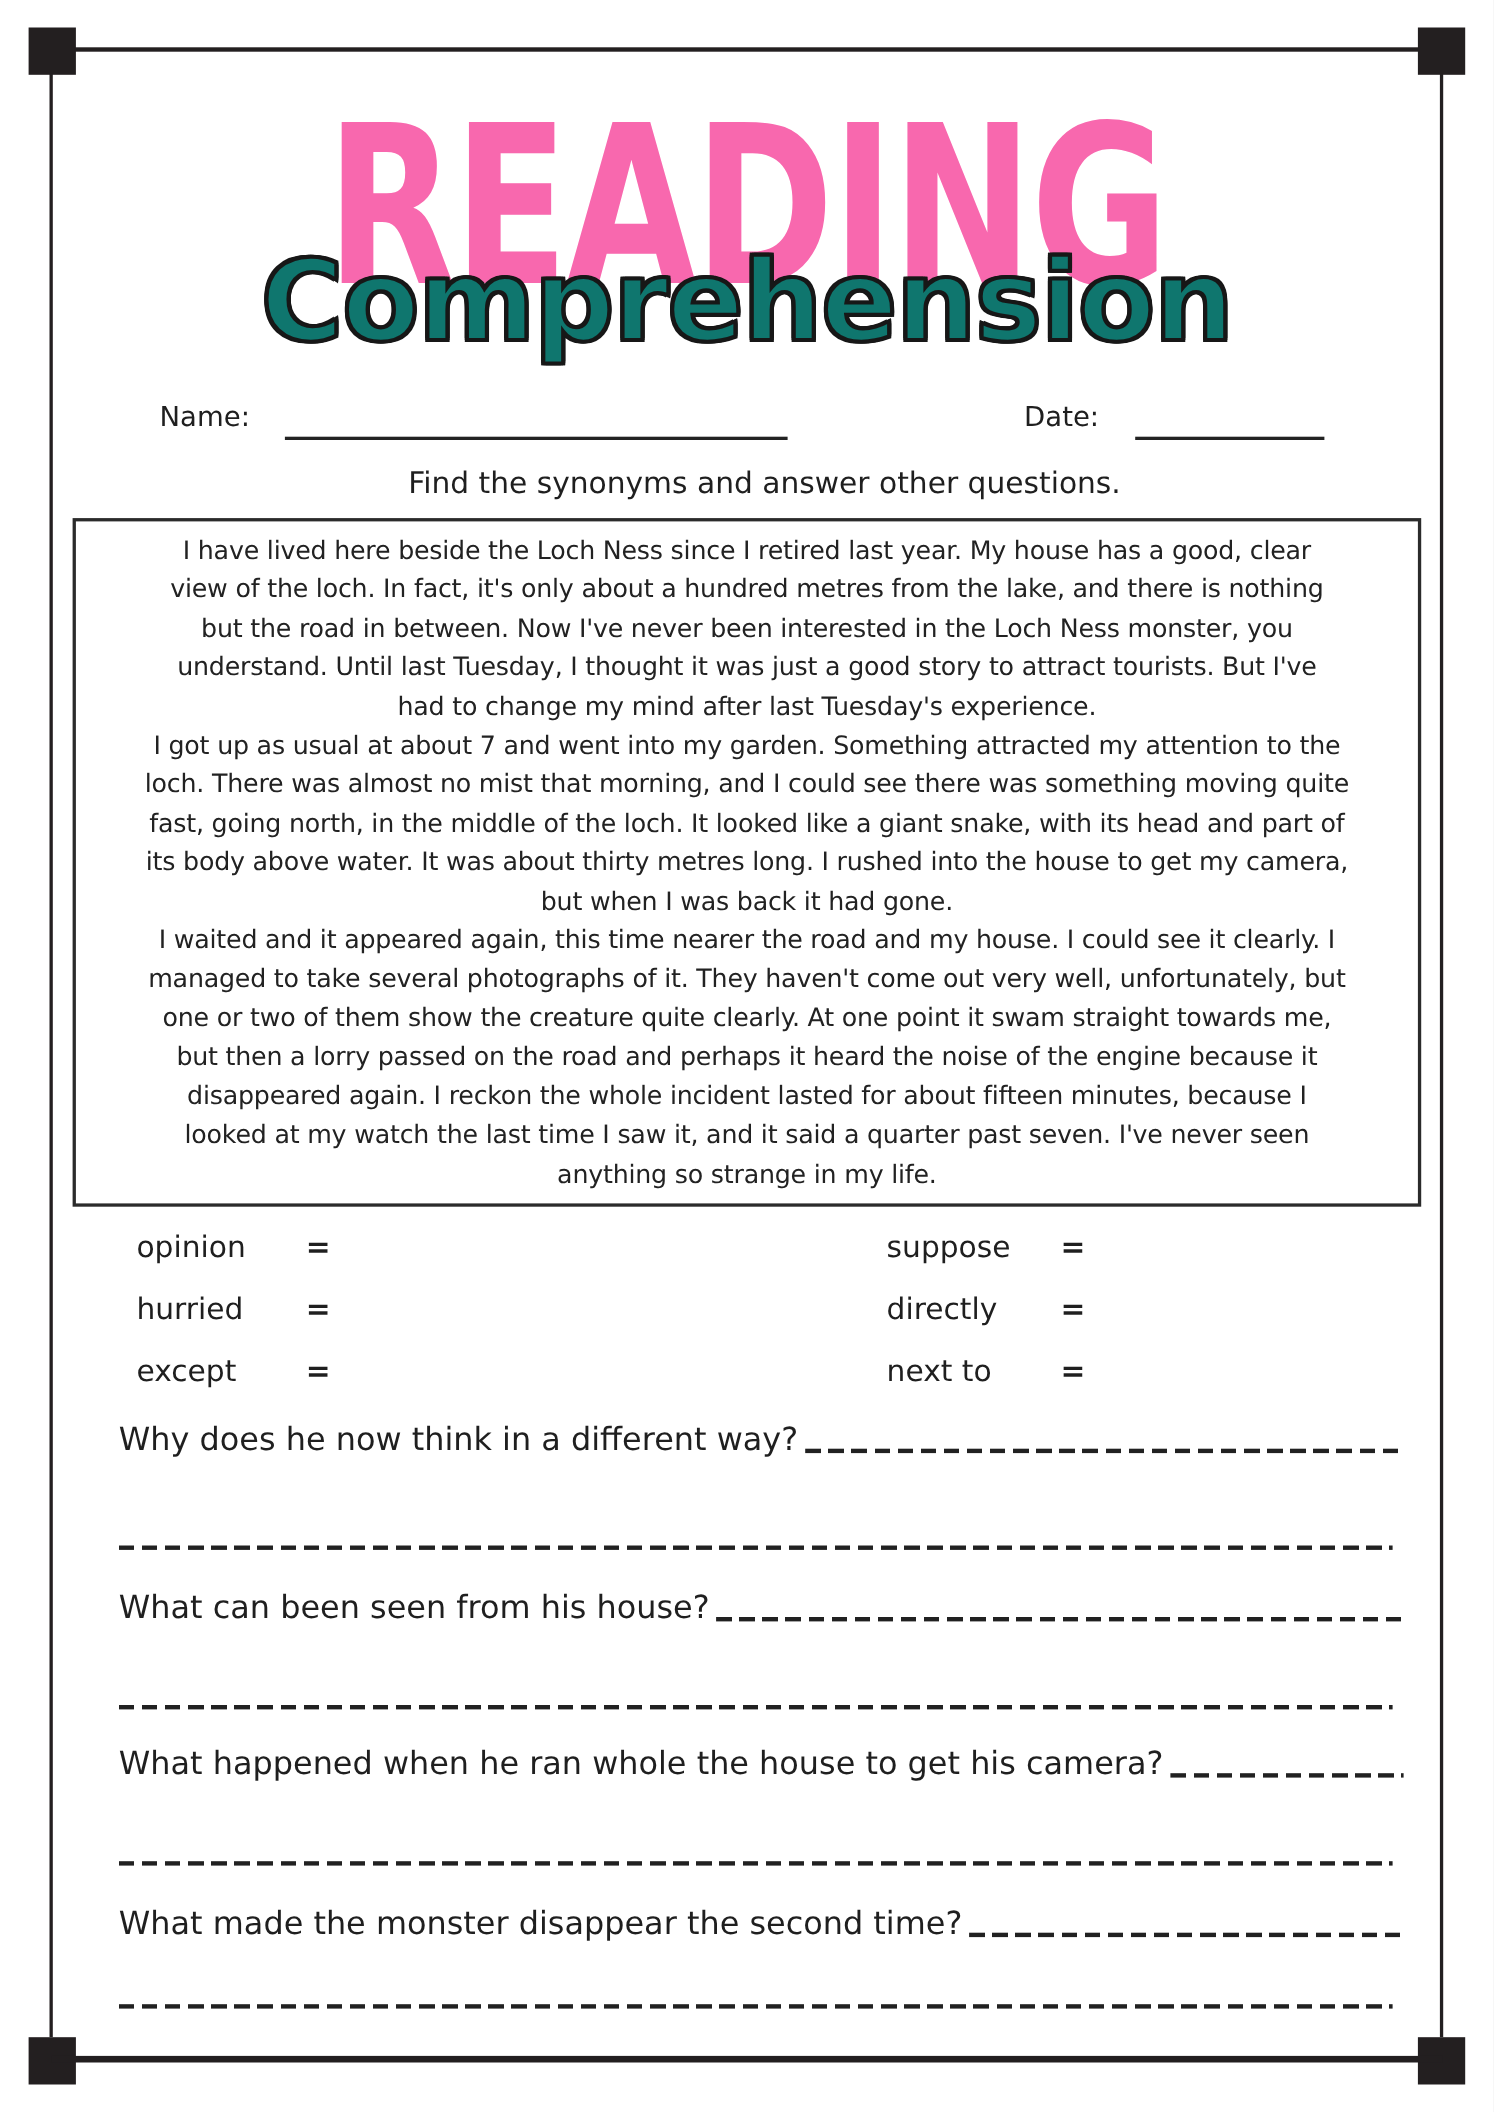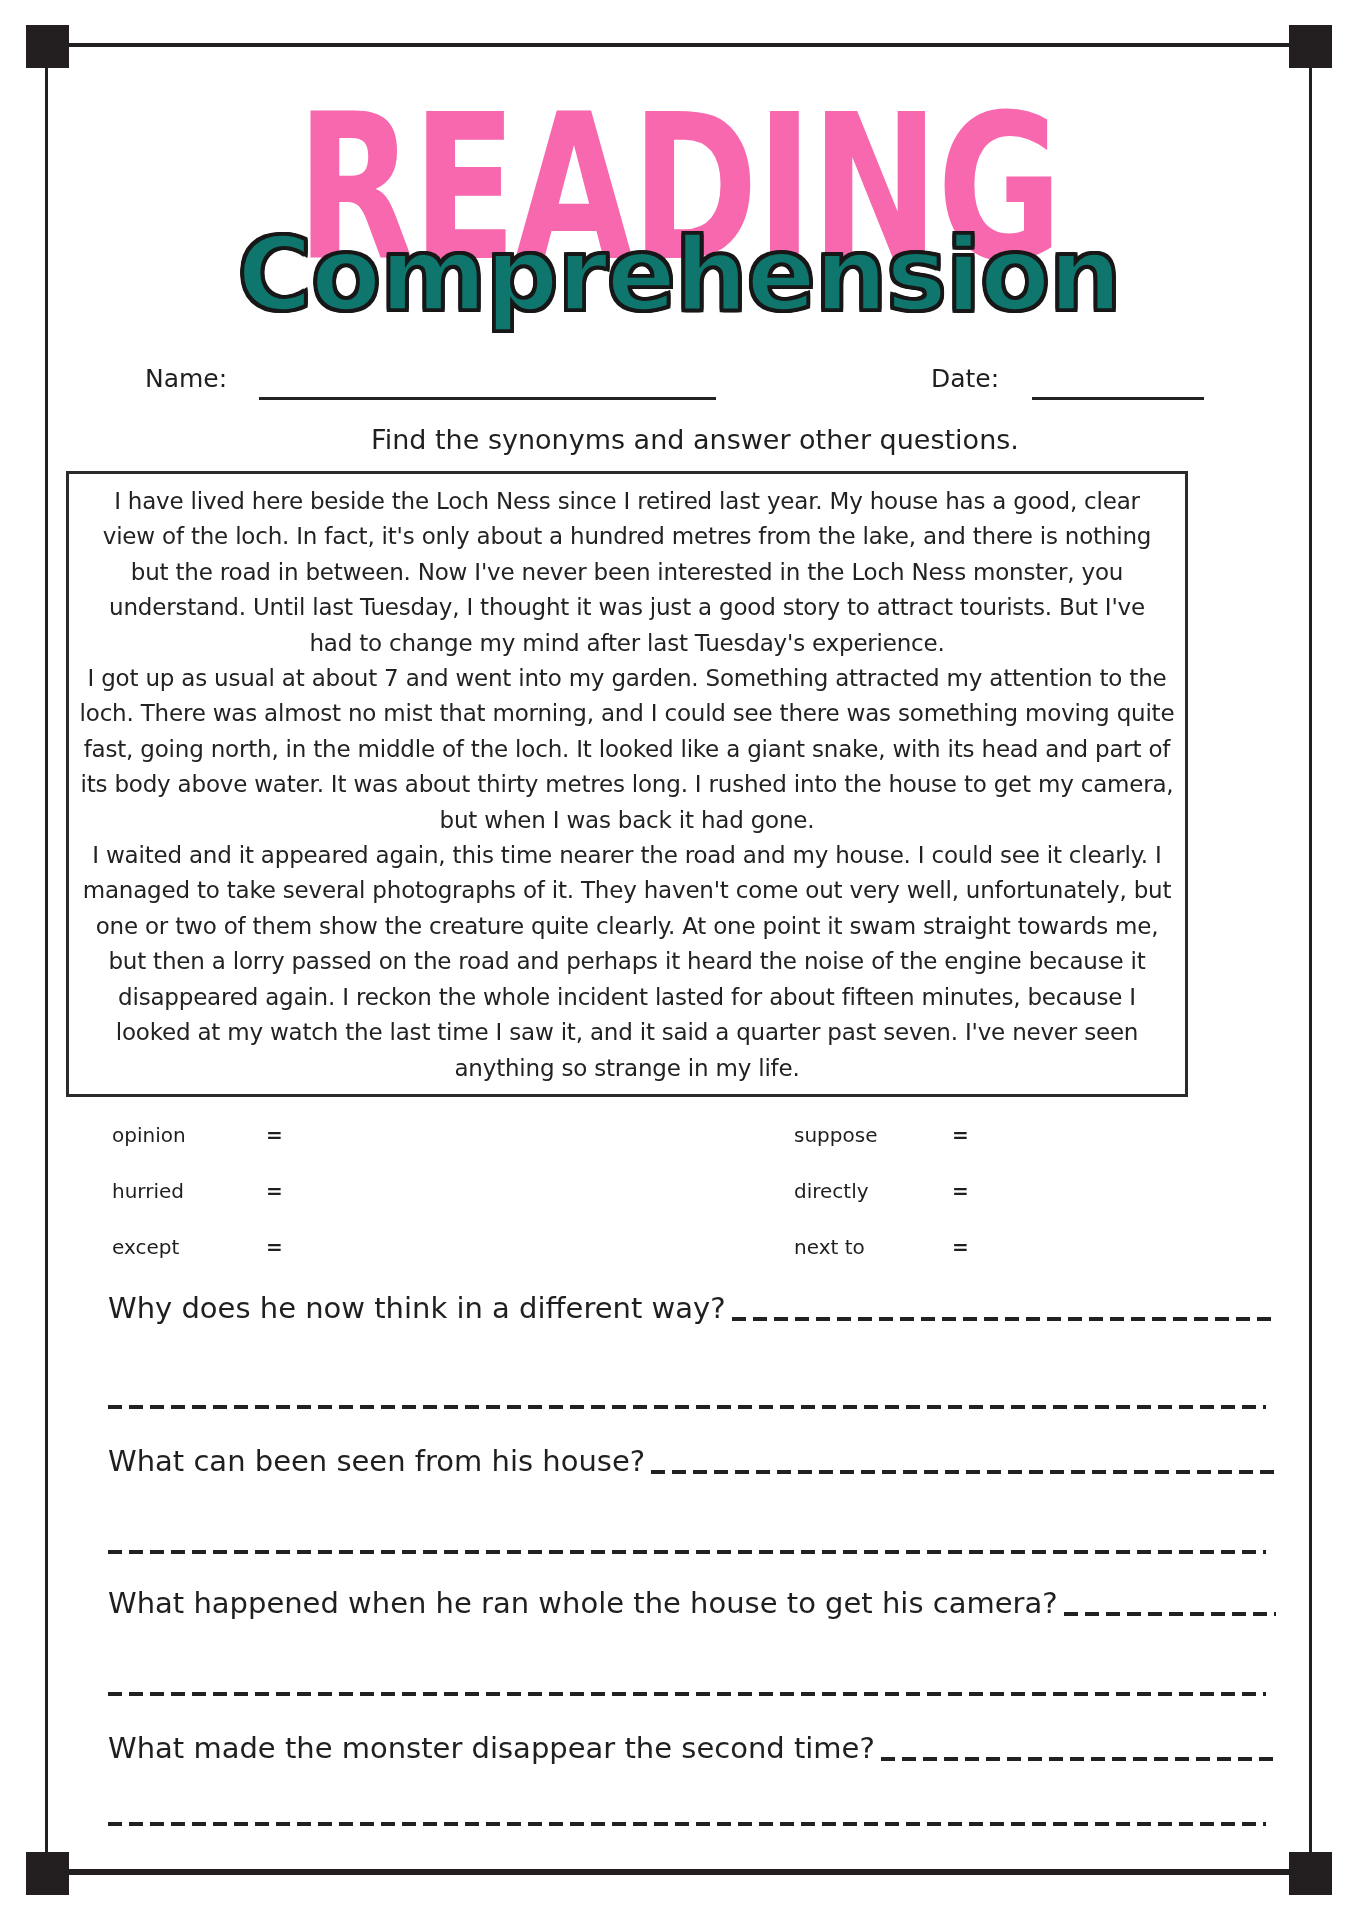--- a/index.html
+++ b/index.html
@@ -51,36 +51,36 @@
   .date-label{left:931px;top:362px;}
   .write-line{position:absolute;height:0;border-top:3px solid #232323;}
   .name-line{left:259px;top:397px;width:457px;}
   .date-line{left:1032px;top:397px;width:172px;}
   .instruction{
     position:absolute;left:0;right:0;top:424px;
     text-align:center;font-size:27px;line-height:32px;padding-left:32px;
   }
   
   .passage-box{
-    position:absolute;left:66px;top:471px;width:1122px;height:626px;
+    position:absolute;left:66px;top:471px;width:1226px;height:626px;
     border:3px solid #2b2b2b;
     box-sizing:border-box;
     padding-top:10px;
   }
   .passage-line{
     text-align:center;
     white-space:nowrap;
     font-size:23px;
     letter-spacing:-0.2px;
     line-height:35.4px;
     color:#222;
   }
   
   .synonyms{position:absolute;left:108px;top:1116px;width:1168px;height:170px;}
-  .syn-row{position:absolute;left:4px;right:0;height:40px;font-size:20px;line-height:38px;}
+  .syn-row{position:absolute;left:16px;right:0;height:40px;font-size:27px;line-height:38px;}
   .syn-row.r0{top:0;}
   .syn-row.r1{top:56px;}
   .syn-row.r2{top:112px;}
   .syn-word{position:absolute;white-space:nowrap;}
   .syn-word.lw{left:0;}
   .syn-eq.le{left:154px;}
   .syn-word.rw{left:682px;}
   .syn-eq.re{left:840px;}
   .syn-eq{position:absolute;font-weight:700;}
   .syn-space{position:absolute;top:4px;width:300px;height:30px;}

